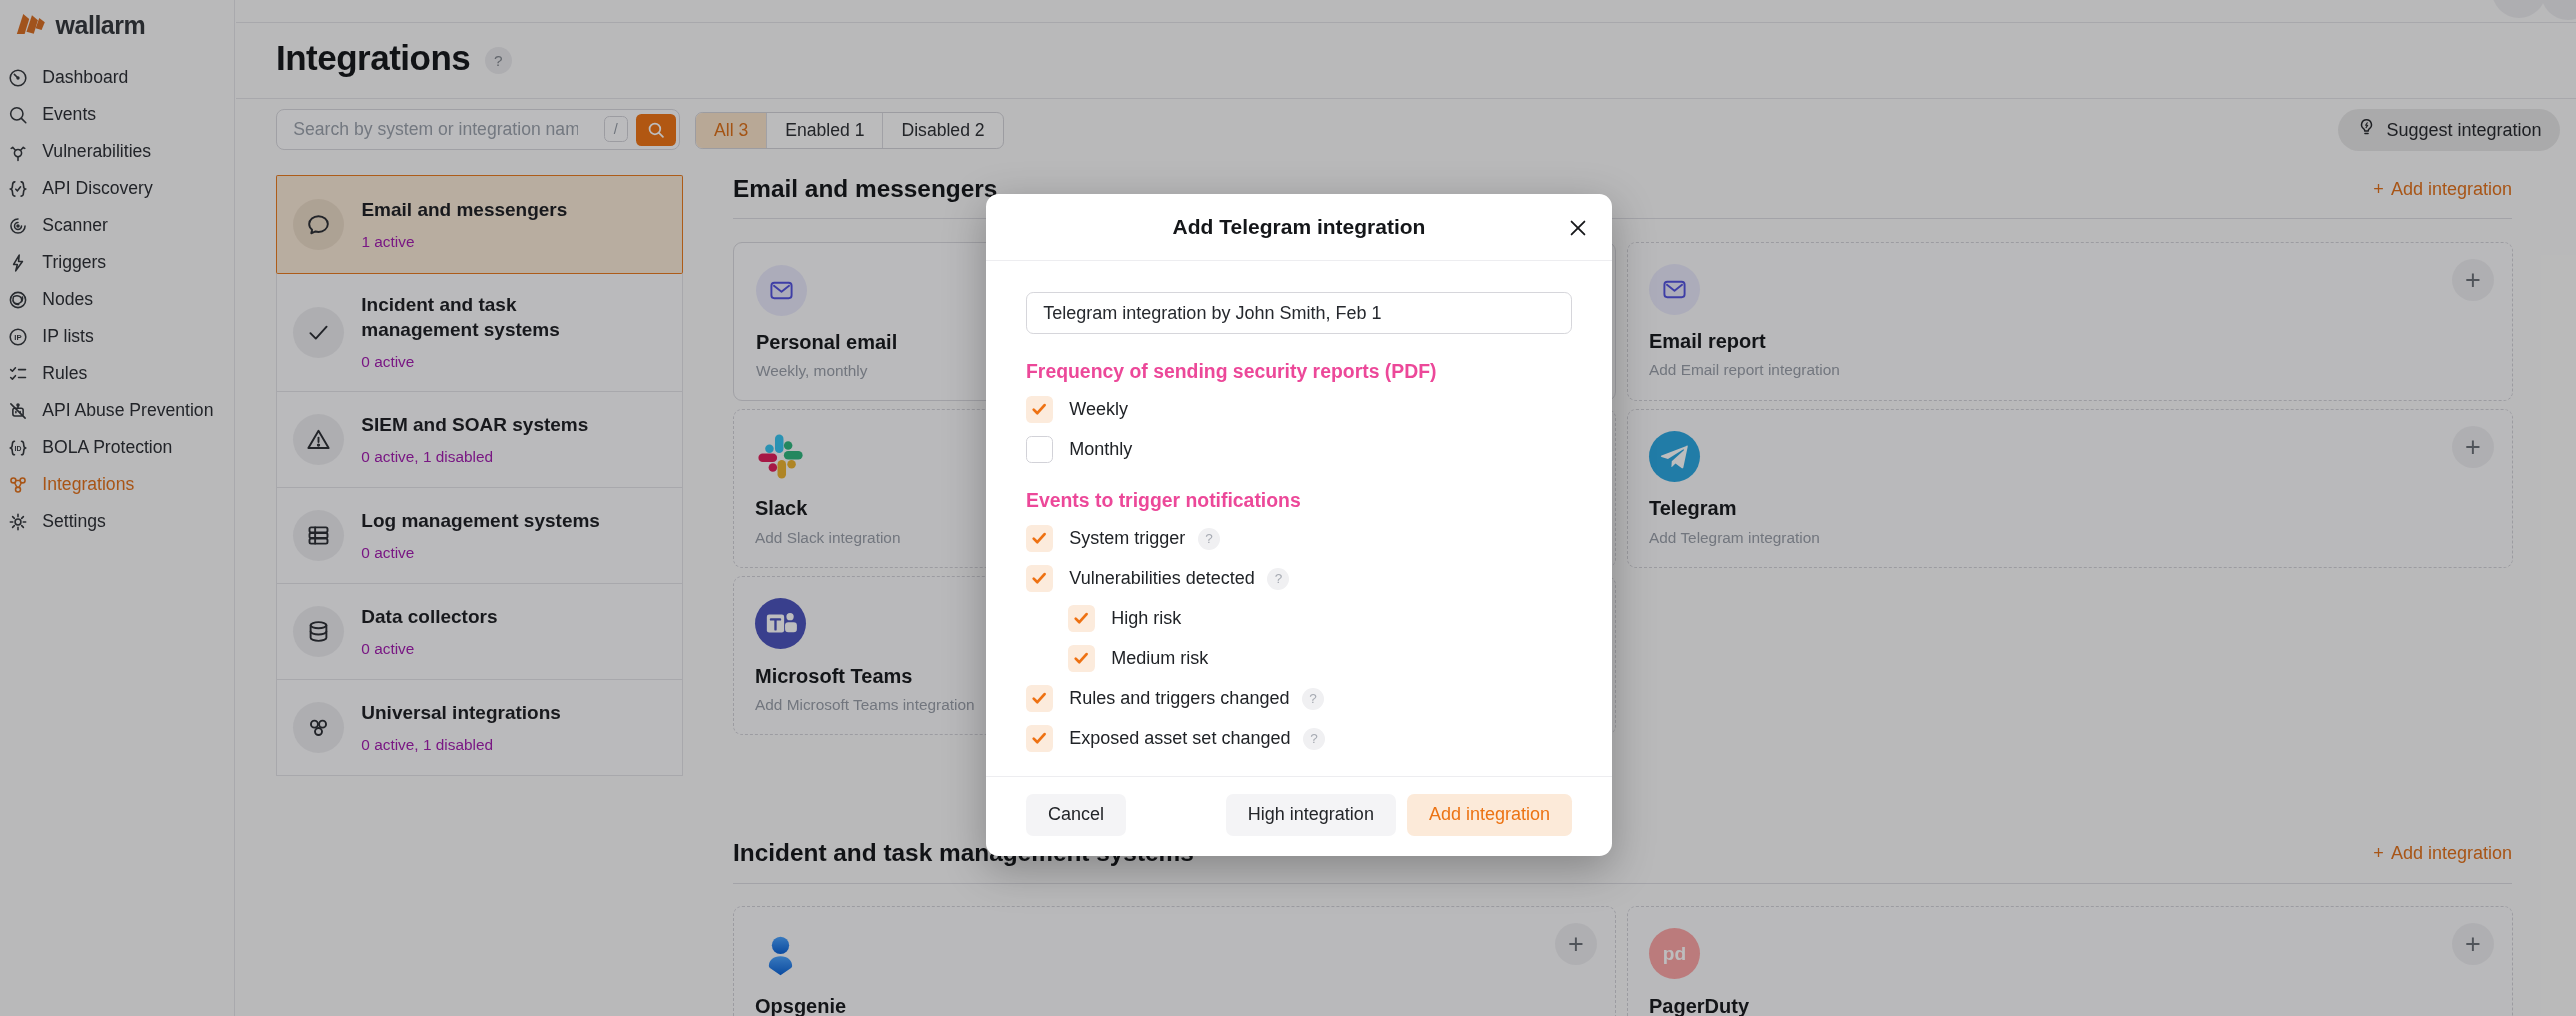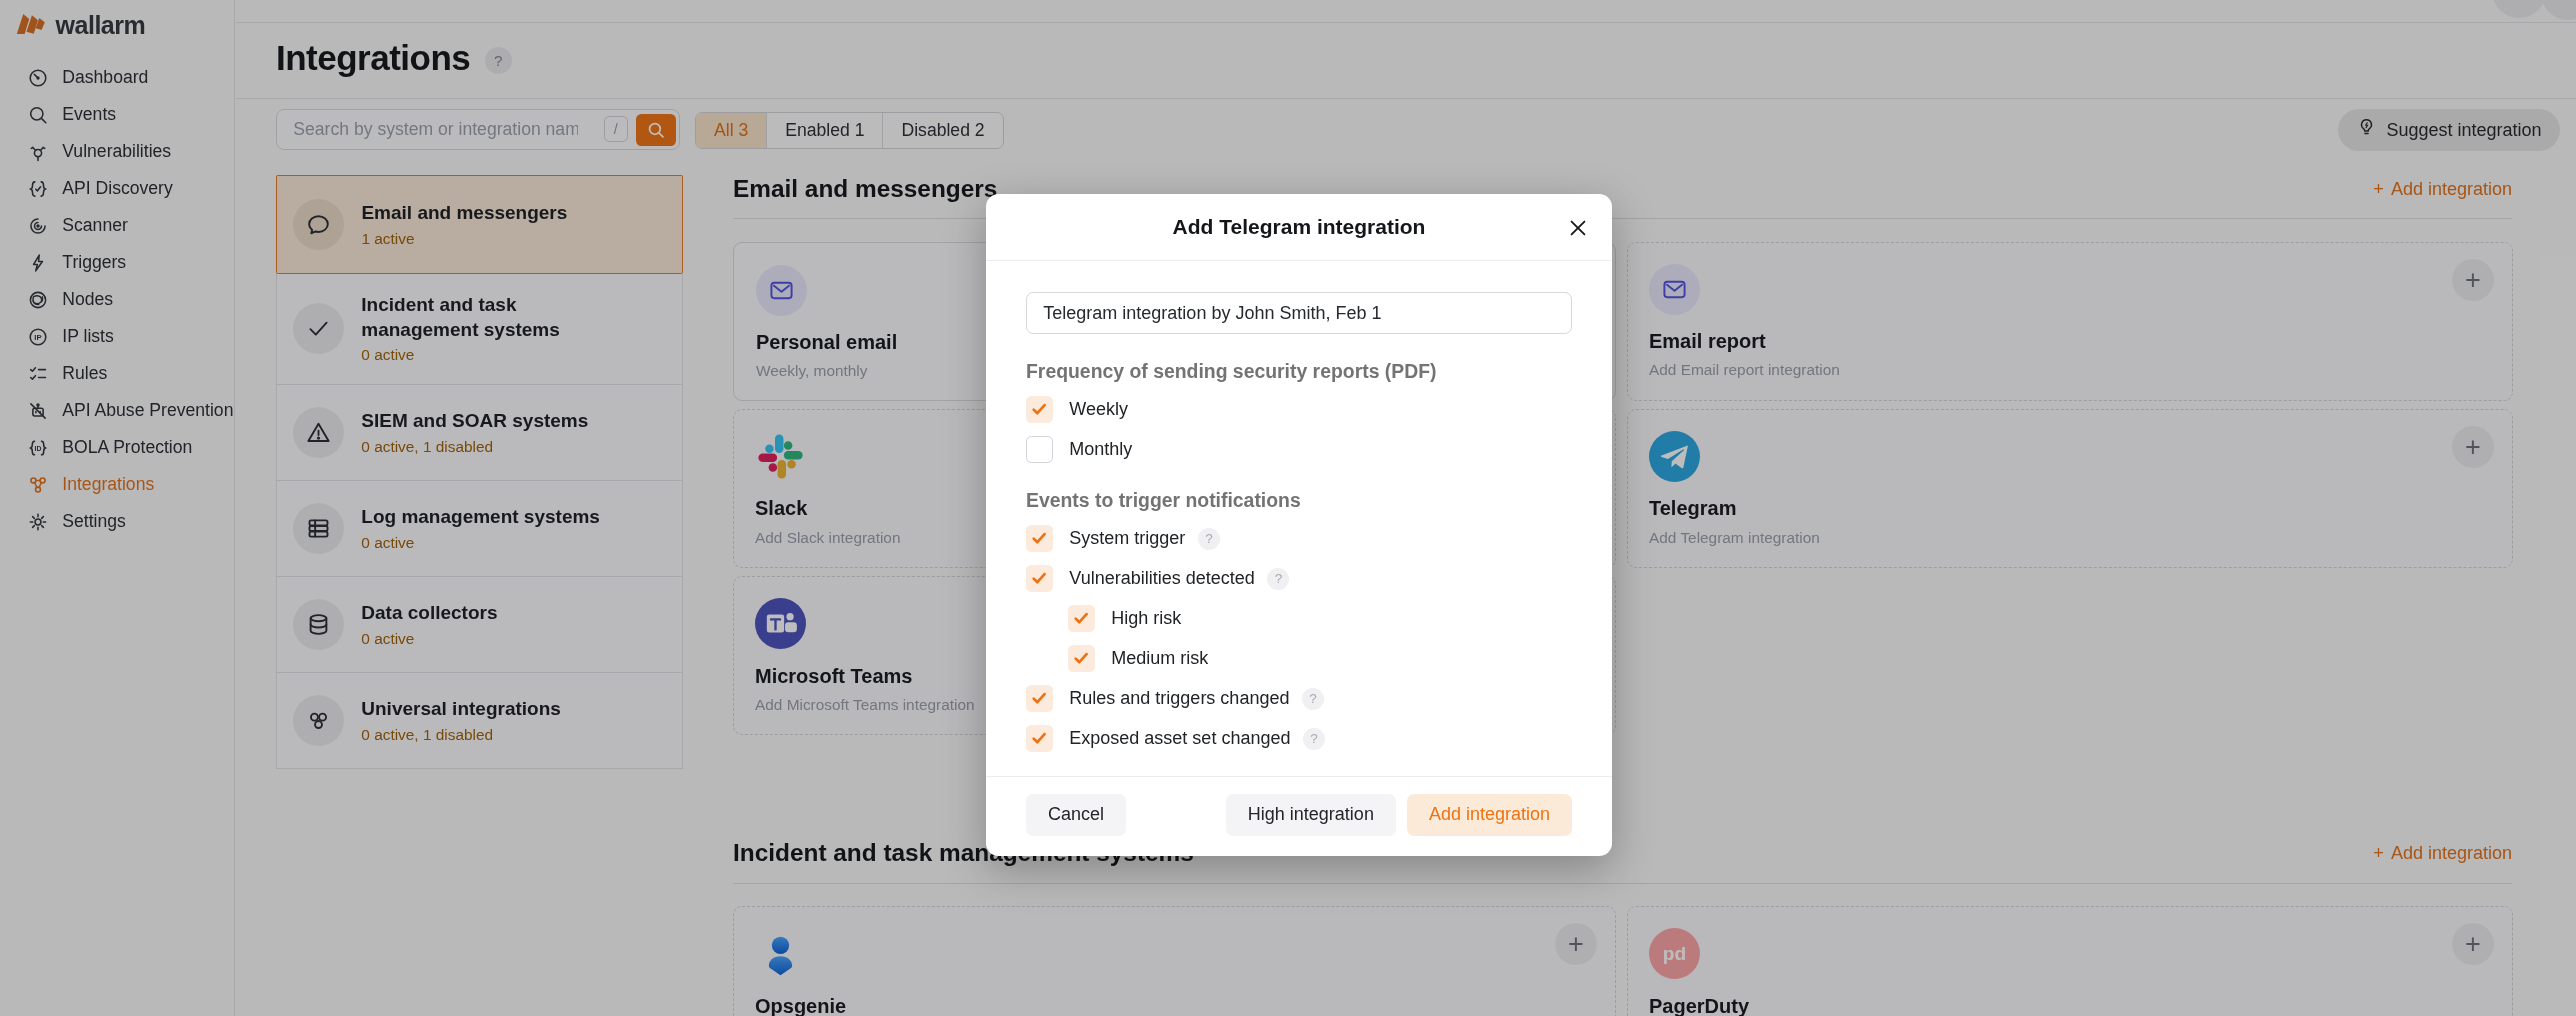--- a/index.html
+++ b/index.html
@@ -11,21 +11,21 @@
   .topbar { position:absolute; left:236px; top:0; right:0; height:22.6px;
             border-bottom:0.9px solid #e3e3e7; background:#fafafa; overflow:hidden; z-index:2;}
   .top-circle { position:absolute; width:54px; height:54px; border-radius:50%; background:#ebebee; }
 
   
   .sidebar { position:absolute; left:0; top:0; width:235px; height:1017px;
              background:#fafafa; border-right:0.9px solid #e4e4e8; z-index:2; }
   .logo { display:flex; align-items:center; gap:8.1px; padding:10px 0 0 14.5px; }
   .logo-text { font-size:25px; font-weight:bold; color:#33373c; letter-spacing:-0.5px; }
   .nav { position:absolute; top:59px; left:0; right:0; }
-  .nav-item { height:37px; display:flex; align-items:center; gap:12.7px; padding-left:27px;
+  .nav-item { height:37px; display:flex; align-items:center; gap:12.7px; padding-left:7px;
               font-size:17.6px; color:#2b2e33; cursor:pointer; }
   .nav-item .nicon { width:22.6px; height:22.6px; flex:0 0 22.6px; display:flex; align-items:center; justify-content:center;}
   .nav-item.active { color:#e2711a; }
   svg.line { fill:none; stroke:#33373c; stroke-width:1.7; stroke-linecap:round; stroke-linejoin:round; }
   .nav-item.active svg.line { stroke:#e2711a; }
 
   
   .page-title-row { position:absolute; left:276px; top:38px; display:flex; align-items:center; gap:14.5px; }
   .page-title { font-size:35px; font-weight:bold; color:#141619; letter-spacing:-0.5px; }
   .help-bubble { width:27px; height:27px; border-radius:50%; background:#e9e9ec; color:#83888f;
@@ -55,21 +55,21 @@
   .cat-panel { position:absolute; left:276px; top:175px; width:407px; background:#fbfbfc; border:0.9px solid #e2e2e6; }
   .cat-item { display:flex; align-items:center; gap:17px; padding:20px 16.3px; min-height:96px;
               border-top:0.9px solid #e2e2e6; cursor:pointer; }
   .cat-item:first-child { border-top:none; }
   .cat-item.selected { border:1.8px solid #ea7a1e; background:#f8e9d6; margin:-0.9px; border-radius:1.8px; min-height:99px;}
   .cat-item.selected + .cat-item { border-top:none; }
   .cat-icon { width:51px; height:51px; flex:0 0 51px; border-radius:50%; background:#ebebee;
               display:flex; align-items:center; justify-content:center; }
   .cat-item.selected .cat-icon { background:rgba(120,90,55,0.10); }
   .cat-title { font-size:19px; font-weight:bold; color:#1d1f23; line-height:24.4px;}
-  .cat-sub { font-size:15.4px; color:#a16207; margin-top:4px; }
+  .cat-sub { font-size:15.4px; color:#a21caf; margin-top:11px; }
 
   
   .cards-area { position:absolute; left:733px; top:175px; width:1779px; }
   .section-head { display:flex; align-items:flex-start; justify-content:space-between; }
   .section-title { font-size:24.4px; font-weight:bold; color:#141619; }
   .add-link { font-size:18px; color:#e2711a; display:flex; align-items:center; gap:7.2px; cursor:pointer; margin-top:3.6px;}
   .section-divider { border-top:0.9px solid #dcdce1; margin-top:15.4px; }
   .card-grid { display:grid; grid-template-columns:883px 886px; column-gap:11px; row-gap:8.1px; margin-top:22.6px; }
   .card { position:relative; height:159px; border-radius:9px; padding:22px; background:#fbfbfc;
           border:0.9px solid #d9d9de; cursor:pointer;}
@@ -87,21 +87,21 @@
   .modal { position:absolute; left:986px; top:194px; width:626px; background:#ffffff; border-radius:12.7px;
            box-shadow:0 12.7px 43px rgba(0,0,0,0.28); z-index:50; }
   .modal-header { position:relative; height:67px; display:flex; align-items:center; justify-content:center;
                   border-bottom:0.9px solid #ededf0; }
   .modal-title { font-size:21px; font-weight:bold; color:#141619; }
   .modal-close { position:absolute; right:22px; top:21px; width:25px; height:25px; background:none; border:none;
                  cursor:pointer; display:flex; align-items:center; justify-content:center;}
   .modal-body { padding:0 40px; }
   .name-input { width:100%; height:42px; margin-top:31px; border:0.9px solid #d6d6db; border-radius:7.2px;
                 font-family:"Liberation Sans",sans-serif; font-size:18px; color:#26292e; padding:0 16.3px; outline:none;}
-  .modal h3 { font-size:19.4px; font-weight:bold; color:#737373; margin-top:26px; }
+  .modal h3 { font-size:19.4px; font-weight:bold; color:#ec4899; margin-top:26px; }
   .chk-row { display:flex; align-items:center; margin-top:13px; height:27px; }
   .chk-row.indent { margin-left:42px; }
   .chk { width:27px; height:27px; flex:0 0 27px; border-radius:5.4px; background:#fff; border:1.4px solid #d2d2d8;
          display:flex; align-items:center; justify-content:center; cursor:pointer;}
   .chk.checked { background:#fcebdc; border:none; }
   .chk-label { font-size:18px; color:#202327; margin-left:16.3px; }
   .q-bubble { width:22px; height:22px; border-radius:50%; background:#f0f0f2; color:#a6aab2; font-size:13.6px;
               display:flex; align-items:center; justify-content:center; margin-left:12.7px; }
   .modal-footer { margin-top:24.4px; border-top:0.9px solid #ededf0; padding:16.3px 40px 20px; display:flex; align-items:center;}
   .btn { height:42px; border:none; border-radius:7.2px; padding:0 22px; font-family:"Liberation Sans",sans-serif;

